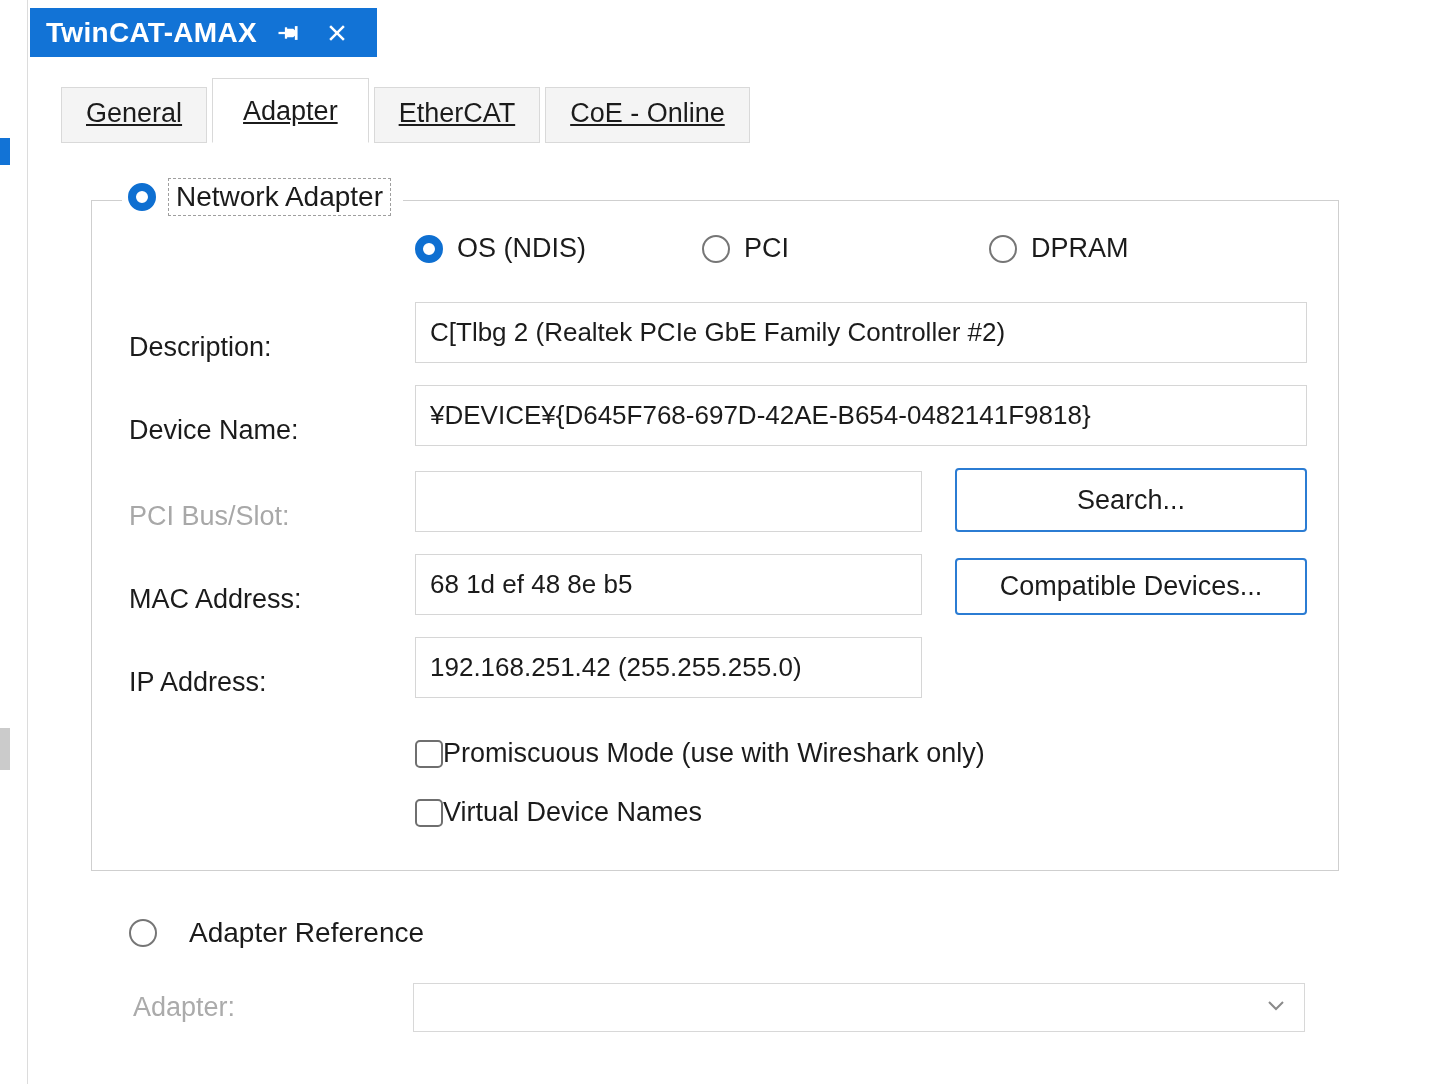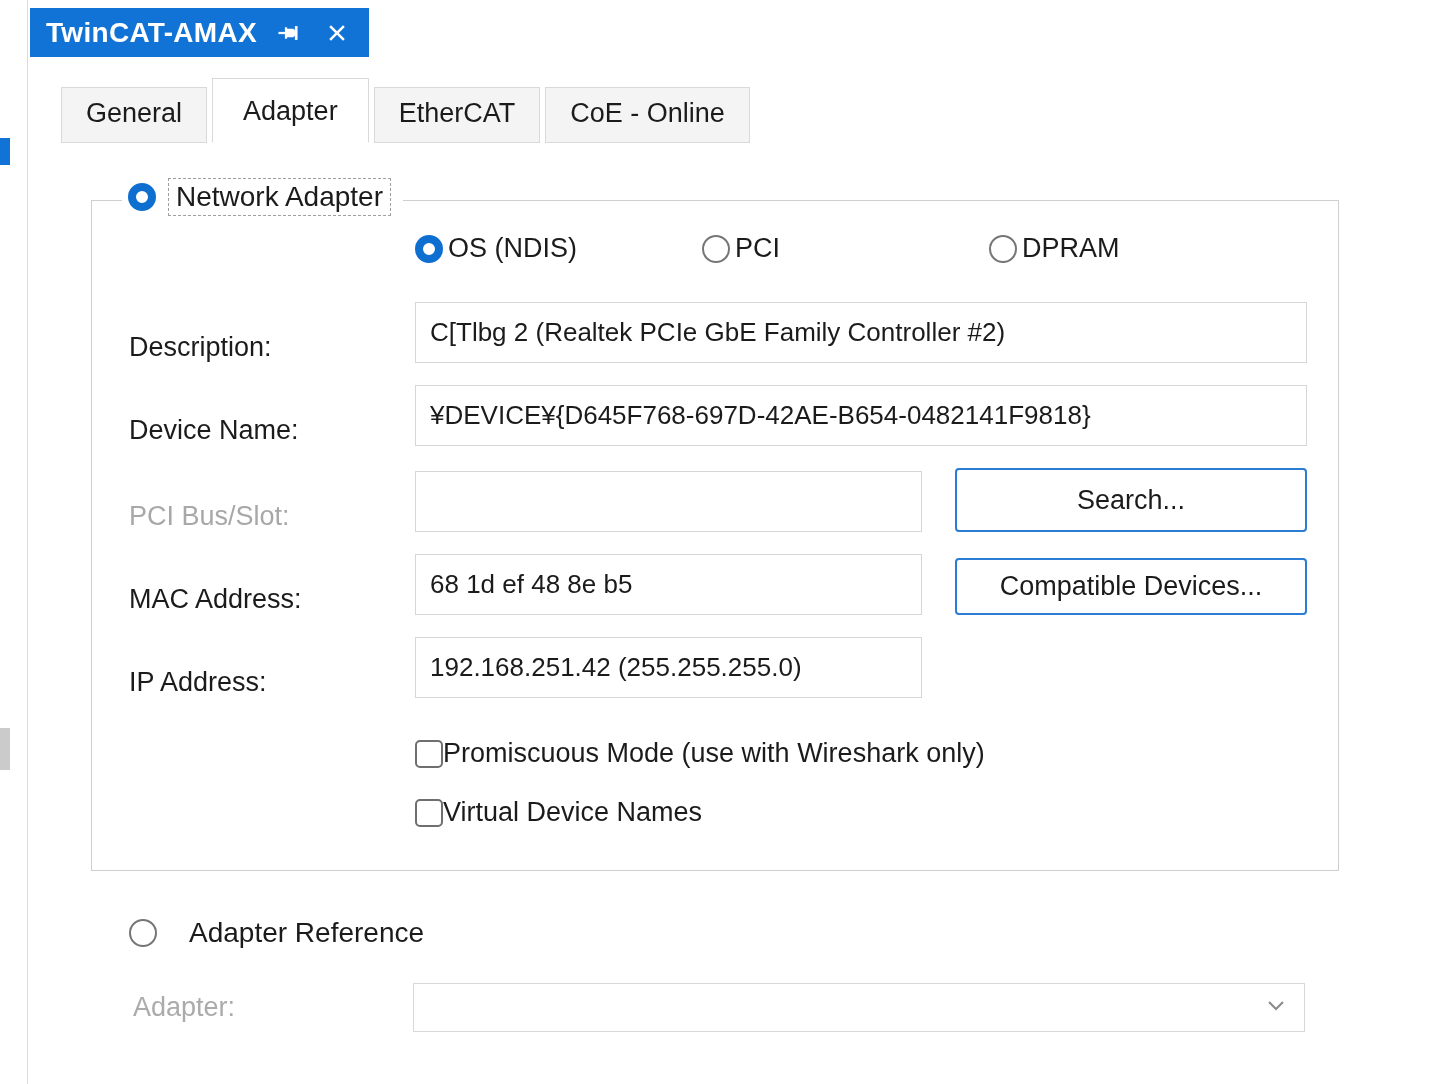--- a/index.html
+++ b/index.html
@@ -6,48 +6,48 @@
   html,body { width:1448px; height:1084px; background:#ffffff; overflow:hidden;
               font-family:"Liberation Sans", sans-serif; color:#1b1b1b; }
 
   
   .left-rail { position:absolute; left:0; top:0; width:28px; height:1084px; background:#ffffff; border-right:1px solid #dcdcdc; }
   .rail-chip  { position:absolute; left:0; top:138px; width:10px; height:27px; background:#1273d6; }
   .rail-thumb { position:absolute; left:0; top:728px; width:10px; height:42px; background:#cbcbcb; }
 
   
   .doc-tab { position:absolute; left:30px; top:8px; height:49px; background:#1273d6;
-             display:flex; align-items:center; padding:0 16px 0 16px; gap:16px; }
+             display:flex; align-items:center; padding:0 24px 0 16px; gap:16px; }
   .doc-title { color:#ffffff; font-size:28px; font-weight:bold; letter-spacing:.3px; white-space:nowrap; }
   .tab-ico { width:32px; height:32px; display:flex; align-items:center; justify-content:center; cursor:pointer; }
 
   
   .content { position:absolute; left:29px; top:57px; width:1419px; height:1027px; background:#ffffff; }
 
   
   .tabstrip { display:flex; align-items:flex-end; padding-left:32px; margin-top:28px; height:58px; }
   .tab { font-size:27px; padding:10px 24px 13px; background:#f4f4f4; border:1px solid #d9d9d9;
-         margin-right:5px; white-space:nowrap; cursor:default; }
+         margin-right:5px; white-space:nowrap; cursor:default;text-decoration:underline; }
   .tab.active { background:#ffffff; border-bottom-color:#ffffff; padding:17px 30px 15px; }
 
   
   .groupbox { position:relative; margin:57px 0 0 62px; width:1248px; border:1px solid #cfcfcf;
               padding:32px 0 42px 37px; }
   .legend { position:absolute; top:-25px; left:30px; background:#ffffff;
             display:flex; align-items:center; gap:12px; padding:2px 12px 2px 6px; }
   .legend-label { font-size:28px; border:1px dashed #9f9f9f; padding:2px 7px; }
 
   
   .radio { width:28px; height:28px; border-radius:50%; background:#ffffff; flex:none; }
   .radio.off { border:2px solid #767676; }
   .radio.on  { border:8px solid #0e6fd1; }
   .checkbox  { width:28px; height:28px; border:2px solid #6f6f6f; border-radius:5px; background:#ffffff; flex:none; }
 
   .src-row { display:flex; padding-left:286px; margin-bottom:38px; }
-  .src-opt { width:287px; display:flex; align-items:center; gap:5px; font-size:27px; cursor:default; }
+  .src-opt { width:287px; display:flex; align-items:center; gap:14px; font-size:27px; cursor:default; }
 
   
   .row { display:flex; align-items:flex-end; margin-bottom:22px; }
   .lbl { width:286px; font-size:27px; }
   .lbl.disabled { color:#a8a8a8; }
   .input { height:61px; border:1px solid #d6d6d6; background:#ffffff; display:flex; align-items:center;
            padding:0 14px; font-size:26px; white-space:nowrap; overflow:hidden; }
   .input.long  { width:892px; }
   .input.short { width:507px; }
   .btn { margin-left:33px; width:352px; height:64px; background:#ffffff; border:2px solid #2b7cd3;

